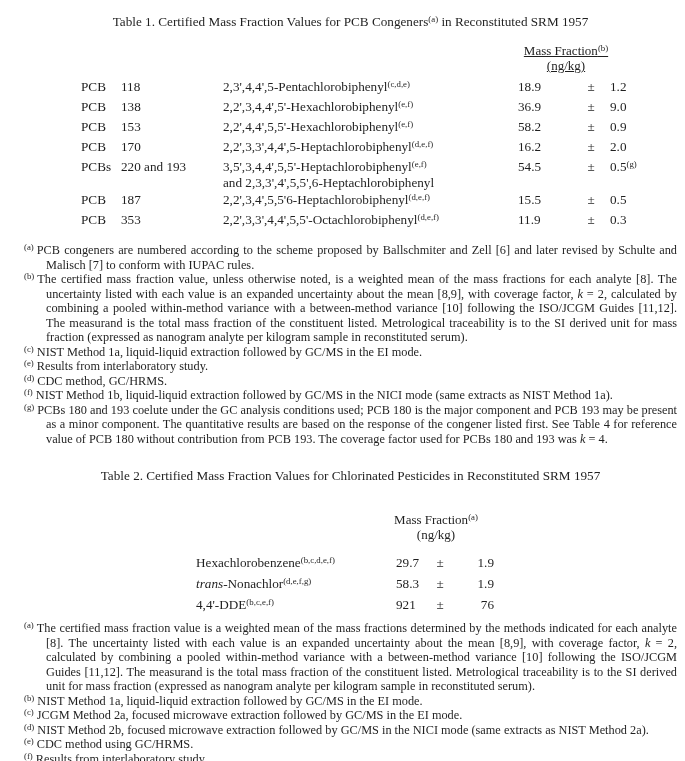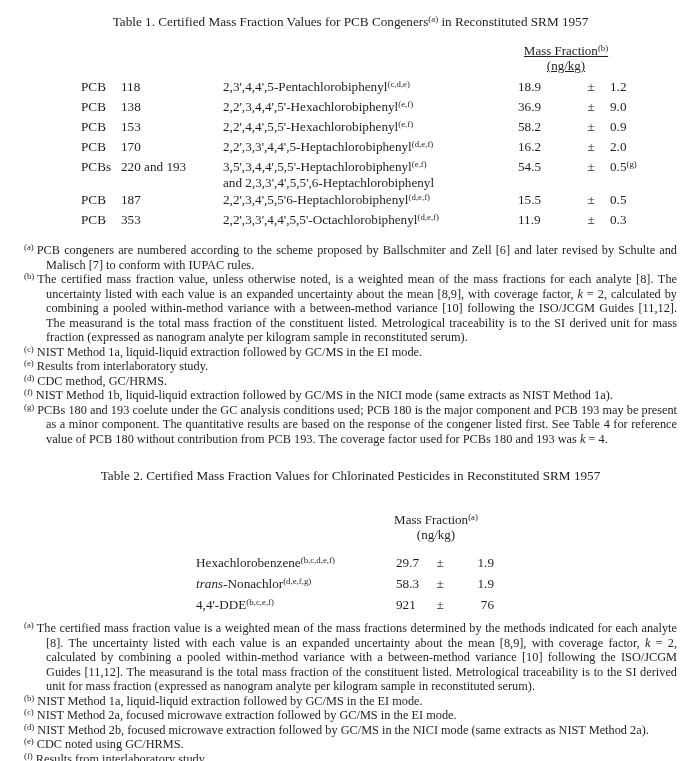--- a/index.html
+++ b/index.html
@@ -224,19 +224,19 @@
       <span class="c-pm">±</span>
       <span></span>
       <span class="c-unc2">76</span>
     </div>
 
   </div>
 
   <div class="footnotes footnotes2">
     <p class="fn"><sup>(a)</sup><span><span>The certified mass fraction value is a weighted mean of the mass fractions determined by the methods indicated for each analyte [8].  The uncertainty listed with each value is an expanded uncertainty about the mean [8,9], with coverage factor, </span><span style="font-style: italic;">k</span><span> = 2, calculated by combining a pooled within-method variance with a between-method variance [10] following the ISO/JCGM Guides [11,12].  The measurand is the total mass fraction of the constituent listed.  Metrological traceability is to the SI derived unit for mass fraction (expressed as nanogram analyte per kilogram sample in reconstituted serum).</span></span></p>
     <p class="fn"><sup>(b)</sup><span><span>NIST Method 1a, liquid-liquid extraction followed by GC/MS in the EI mode.</span></span></p>
-    <p class="fn"><sup>(c)</sup><span><span>NIST Method 2a, focused microwave extraction followed by GC/MS in the EI mode.</span></span></p>
+    <p class="fn"><sup>(c)</sup><span><span>JCGM Method 2a, focused microwave extraction followed by GC/MS in the EI mode.</span></span></p>
     <p class="fn"><sup>(d)</sup><span><span>NIST Method 2b, focused microwave extraction followed by GC/MS in the NICI mode (same extracts as NIST Method 2a).</span></span></p>
-    <p class="fn"><sup>(e)</sup><span><span>CDC noted using GC/HRMS.</span></span></p>
+    <p class="fn"><sup>(e)</sup><span><span>CDC method using GC/HRMS.</span></span></p>
     <p class="fn"><sup>(f)</sup><span><span>Results from interlaboratory study.</span></span></p>
   </div>
 
 </div>
 
 </body></html>

